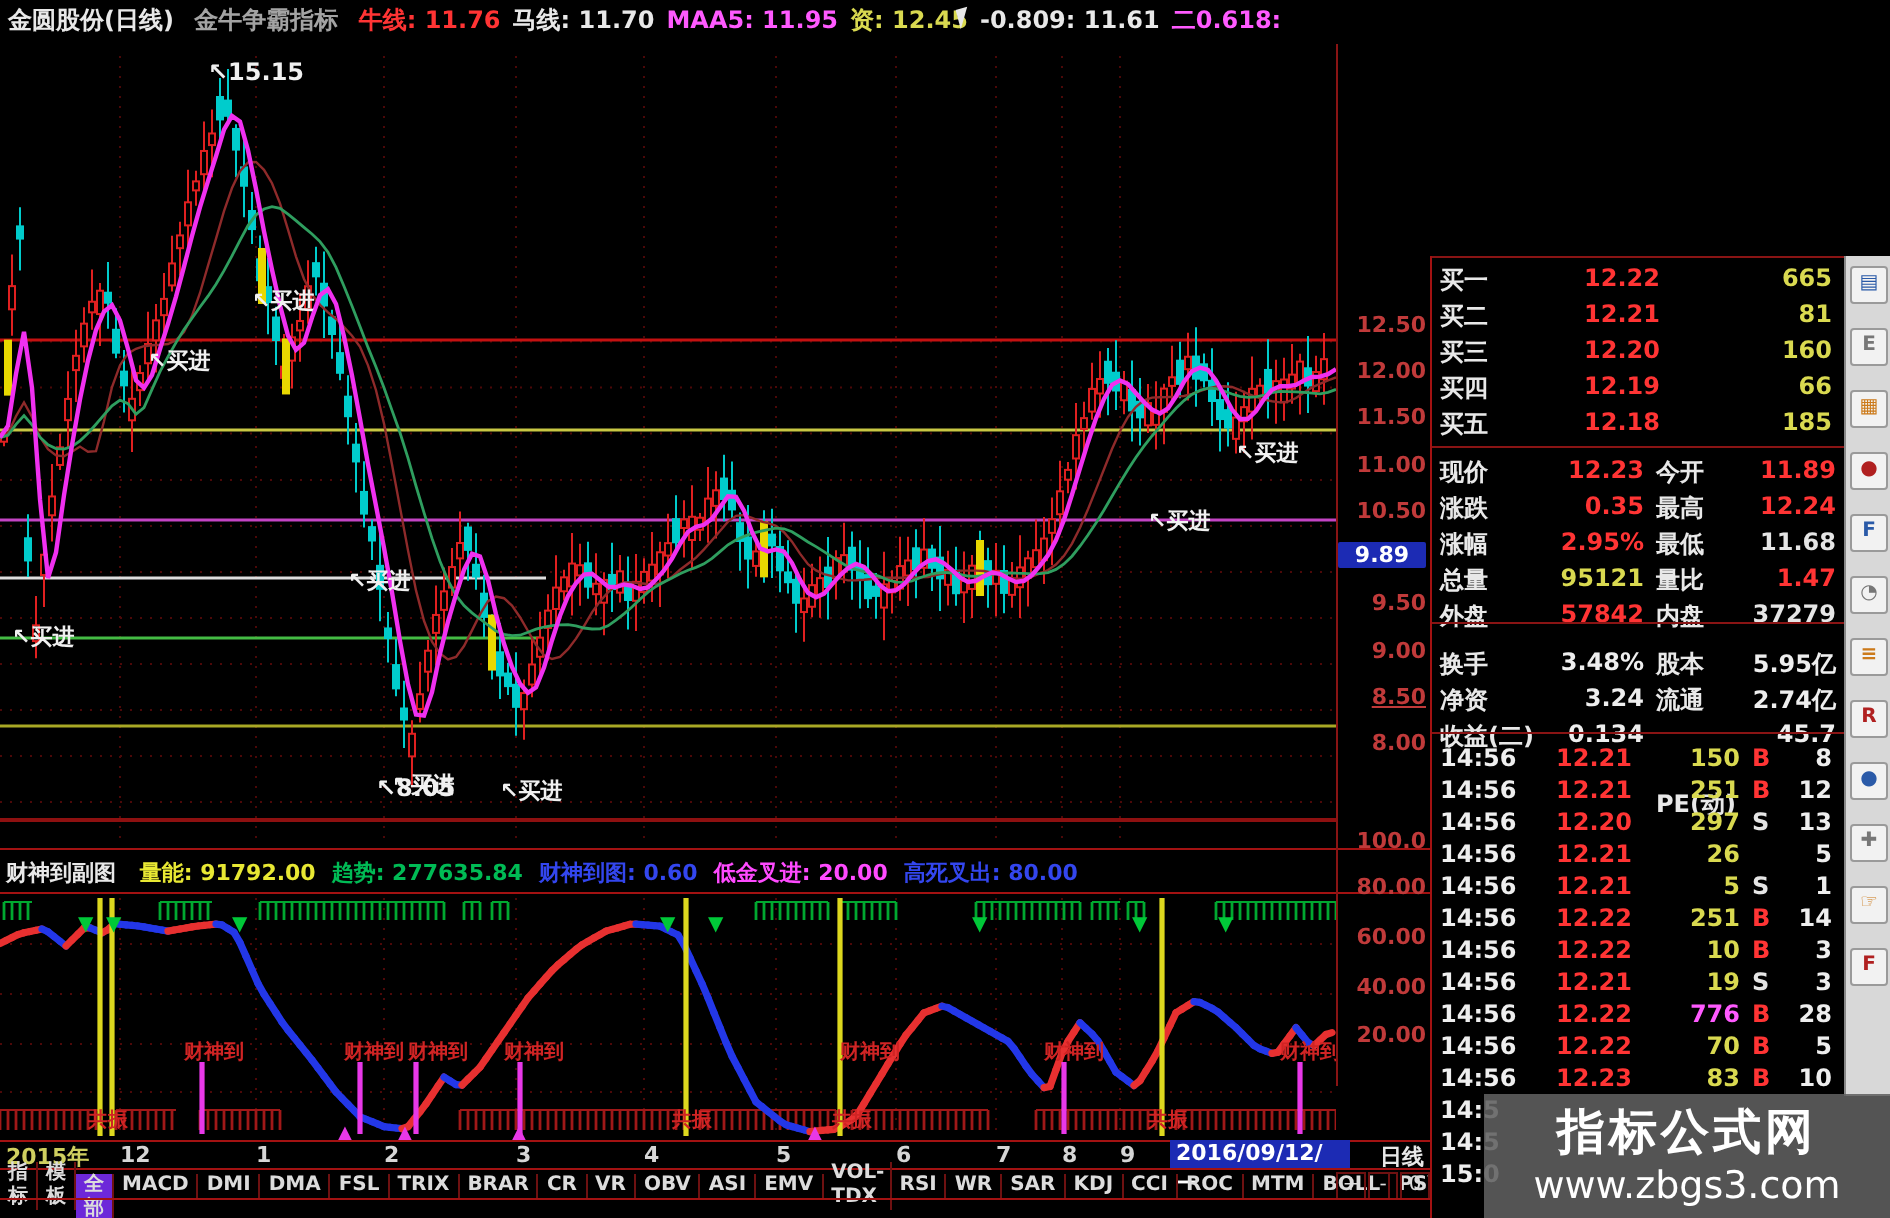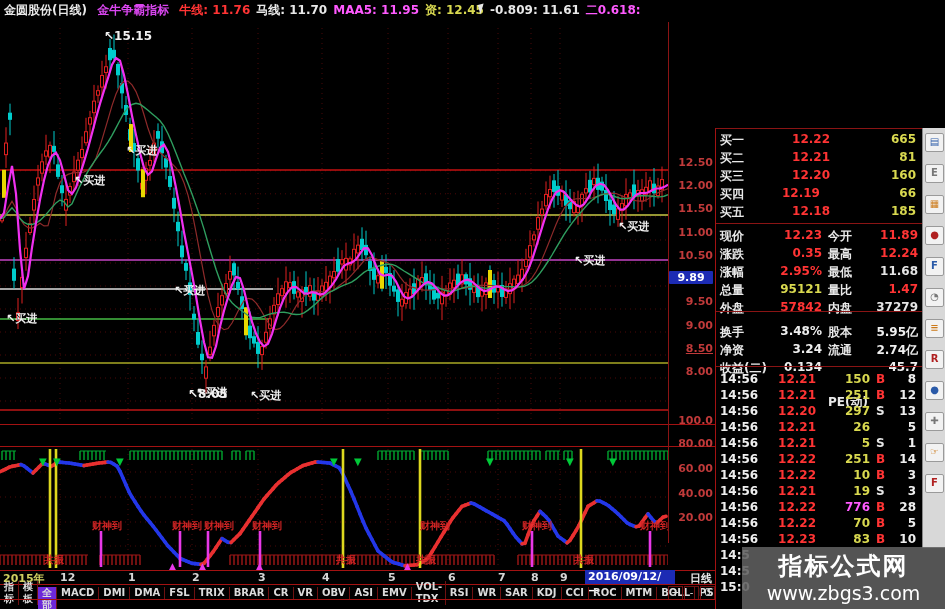--- a/index.html
+++ b/index.html
@@ -51,21 +51,21 @@
   #cursor{width:0;height:0;border-left:6px solid #e8e8e8;border-bottom:10px solid transparent;
           border-top:0 solid transparent;transform:rotate(-15deg);}
 </style>
 </head>
 <body>
 
 <div id="app">
 
   <div id="header" class="abs">
     <span style="color:#e8e8e8">金圆股份(日线)</span>
-    <span style="color:#d946ef">金牛争霸指标</span>
+    <span style="color:#a3a3a3">金牛争霸指标</span>
     <span id="header-fields"><span style="color: rgb(255, 52, 52);">牛线: 11.76</span><span style="color: rgb(232, 232, 232);">马线: 11.70</span><span style="color: rgb(255, 90, 255);">MAA5: 11.95</span><span style="color: rgb(217, 217, 80);">资: 12.45</span><span style="color: rgb(232, 232, 232);">-0.809: 11.61</span><span style="color: rgb(255, 90, 255);">二0.618: </span></span>
   </div>
   <div class="abs dotmag" style="left:300px;top:26px;width:96px;"></div>
   <div class="abs dotmag" style="left:540px;top:26px;width:100px;"></div>
   <div class="abs" id="cursor" style="left:479px;top:4px;"></div>
 
   <div class="abs" id="mainchart" style="left:0;top:22px;width:668px;height:401px;"><svg width="668" height="401" viewBox="0 0 668 401" style="background: rgb(0, 0, 0);">
         <line x1="0" y1="148.8" x2="668" y2="148.8" stroke="#4c0808" stroke-width="1" stroke-dasharray="1 4"></line>
         <line x1="0" y1="171.8" x2="668" y2="171.8" stroke="#4c0808" stroke-width="1" stroke-dasharray="1 4"></line>
         <line x1="0" y1="194.8" x2="668" y2="194.8" stroke="#4c0808" stroke-width="1" stroke-dasharray="1 4"></line>
@@ -456,20 +456,24 @@
         <div class="axis-label" style="top: 227px;">10.50</div>
         <div class="axis-label hl" style="top: 249px;">9.89</div>
         <div class="axis-label" style="top: 273px;">9.50</div>
         <div class="axis-label" style="top: 297px;">9.00</div>
         <div class="axis-label" style="top: 320px; text-decoration: underline;">8.50</div>
         <div class="axis-label" style="top: 343px;">8.00</div>
       </div>
   </div>
 
   <div class="abs redline" style="left:0;top:424px;width:716px;height:1px;"></div>
+  <div id="subheader" class="abs">
+    <span style="color:#e8e8e8">财神到副图</span>
+    <span id="subheader-fields"><span style="color: rgb(232, 232, 51);">量能: 91792.00</span><span style="color: rgb(0, 187, 85);">趋势: 277635.84</span><span style="color: rgb(51, 70, 238);">财神到图: 0.60</span><span style="color: rgb(255, 74, 255);">低金叉进: 20.00</span><span style="color: rgb(51, 70, 238);">高死叉出: 80.00</span></span>
+  </div>
   <div class="abs redline" style="left:0;top:446px;width:716px;height:1px;"></div>
 
   <div class="abs" id="indchart" style="left:0;top:447px;width:668px;height:123px;"><svg width="668" height="123" viewBox="0 0 668 123">
         <line x1="0" y1="25" x2="668" y2="25" stroke="#4c0808" stroke-width="1" stroke-dasharray="1 4"></line>
         <line x1="0" y1="50" x2="668" y2="50" stroke="#4c0808" stroke-width="1" stroke-dasharray="1 4"></line>
         <line x1="0" y1="75" x2="668" y2="75" stroke="#4c0808" stroke-width="1" stroke-dasharray="1 4"></line>
         <line x1="0" y1="99" x2="668" y2="99" stroke="#4c0808" stroke-width="1" stroke-dasharray="1 4"></line>
         <line x1="60" y1="2" x2="60" y2="121" stroke="#4c0808" stroke-width="1" stroke-dasharray="1 4"></line>
         <line x1="128" y1="2" x2="128" y2="121" stroke="#4c0808" stroke-width="1" stroke-dasharray="1 4"></line>
         <line x1="192" y1="2" x2="192" y2="121" stroke="#4c0808" stroke-width="1" stroke-dasharray="1 4"></line>
@@ -1048,21 +1052,21 @@
     </div>
   <div class="abs redline" style="left:0;top:599px;width:716px;height:1px;"></div>
 
   <div class="abs redline" style="left:715px;top:128px;width:1px;height:481px;"></div>
   <div id="rightpanel" class="abs">
     <div class="sep" style="top:0;"></div>
     <div id="ob-rows">
         <div class="ob-row" style="top: 4px;"><span class="lab">买一</span><span class="c-red" style="position:absolute;left:52px;width:58px;text-align:right;">12.22</span><span class="c-yellow" style="position:absolute;left:130px;width:66px;text-align:right;">665</span></div>
         <div class="ob-row" style="top: 22px;"><span class="lab">买二</span><span class="c-red" style="position:absolute;left:52px;width:58px;text-align:right;">12.21</span><span class="c-yellow" style="position:absolute;left:130px;width:66px;text-align:right;">81</span></div>
         <div class="ob-row" style="top: 40px;"><span class="lab">买三</span><span class="c-red" style="position:absolute;left:52px;width:58px;text-align:right;">12.20</span><span class="c-yellow" style="position:absolute;left:130px;width:66px;text-align:right;">160</span></div>
-        <div class="ob-row" style="top: 58px;"><span class="lab">买四</span><span class="c-red" style="position:absolute;left:52px;width:58px;text-align:center;">12.19</span><span class="c-yellow" style="position:absolute;left:130px;width:66px;text-align:right;">66</span></div>
+        <div class="ob-row" style="top: 58px;"><span class="lab">买四</span><span class="c-red" style="position:absolute;left:52px;width:58px;text-align:right;">12.19</span><span class="c-yellow" style="position:absolute;left:130px;width:66px;text-align:right;">66</span></div>
         <div class="ob-row" style="top: 76px;"><span class="lab">买五</span><span class="c-red" style="position:absolute;left:52px;width:58px;text-align:right;">12.18</span><span class="c-yellow" style="position:absolute;left:130px;width:66px;text-align:right;">185</span></div>
       </div>
     <div class="sep" style="top:95px;"></div>
     <div id="q-rows">
         <div class="q-row" style="top: 100px;"><span class="lab">现价</span><span class="c-red" style="position:absolute;left:40px;width:62px;text-align:right;">12.23</span><span class="lab" style="position:absolute;left:108px;">今开</span><span class="c-red" style="position:absolute;left:140px;width:58px;text-align:right;">11.89</span></div>
         <div class="q-row" style="top: 118px;"><span class="lab">涨跌</span><span class="c-red" style="position:absolute;left:40px;width:62px;text-align:right;">0.35</span><span class="lab" style="position:absolute;left:108px;">最高</span><span class="c-red" style="position:absolute;left:140px;width:58px;text-align:right;">12.24</span></div>
         <div class="q-row" style="top: 136px;"><span class="lab">涨幅</span><span class="c-red" style="position:absolute;left:40px;width:62px;text-align:right;">2.95%</span><span class="lab" style="position:absolute;left:108px;">最低</span><span class="c-green" style="position:absolute;left:140px;width:58px;text-align:right;">11.68</span></div>
         <div class="q-row" style="top: 154px;"><span class="lab">总量</span><span class="c-yellow" style="position:absolute;left:40px;width:62px;text-align:right;">95121</span><span class="lab" style="position:absolute;left:108px;">量比</span><span class="c-red" style="position:absolute;left:140px;width:58px;text-align:right;">1.47</span></div>
         <div class="q-row" style="top: 172px;"><span class="lab">外盘</span><span class="c-red" style="position:absolute;left:40px;width:62px;text-align:right;">57842</span><span class="lab" style="position:absolute;left:108px;">内盘</span><span class="c-green" style="position:absolute;left:140px;width:58px;text-align:right;">37279</span></div>
         <div class="q-row" style="top: 196px;"><span class="lab">换手</span><span class="c-white" style="position:absolute;left:40px;width:62px;text-align:right;">3.48%</span><span class="lab" style="position:absolute;left:108px;">股本</span><span class="c-white" style="position:absolute;left:140px;width:58px;text-align:right;">5.95亿</span></div>

